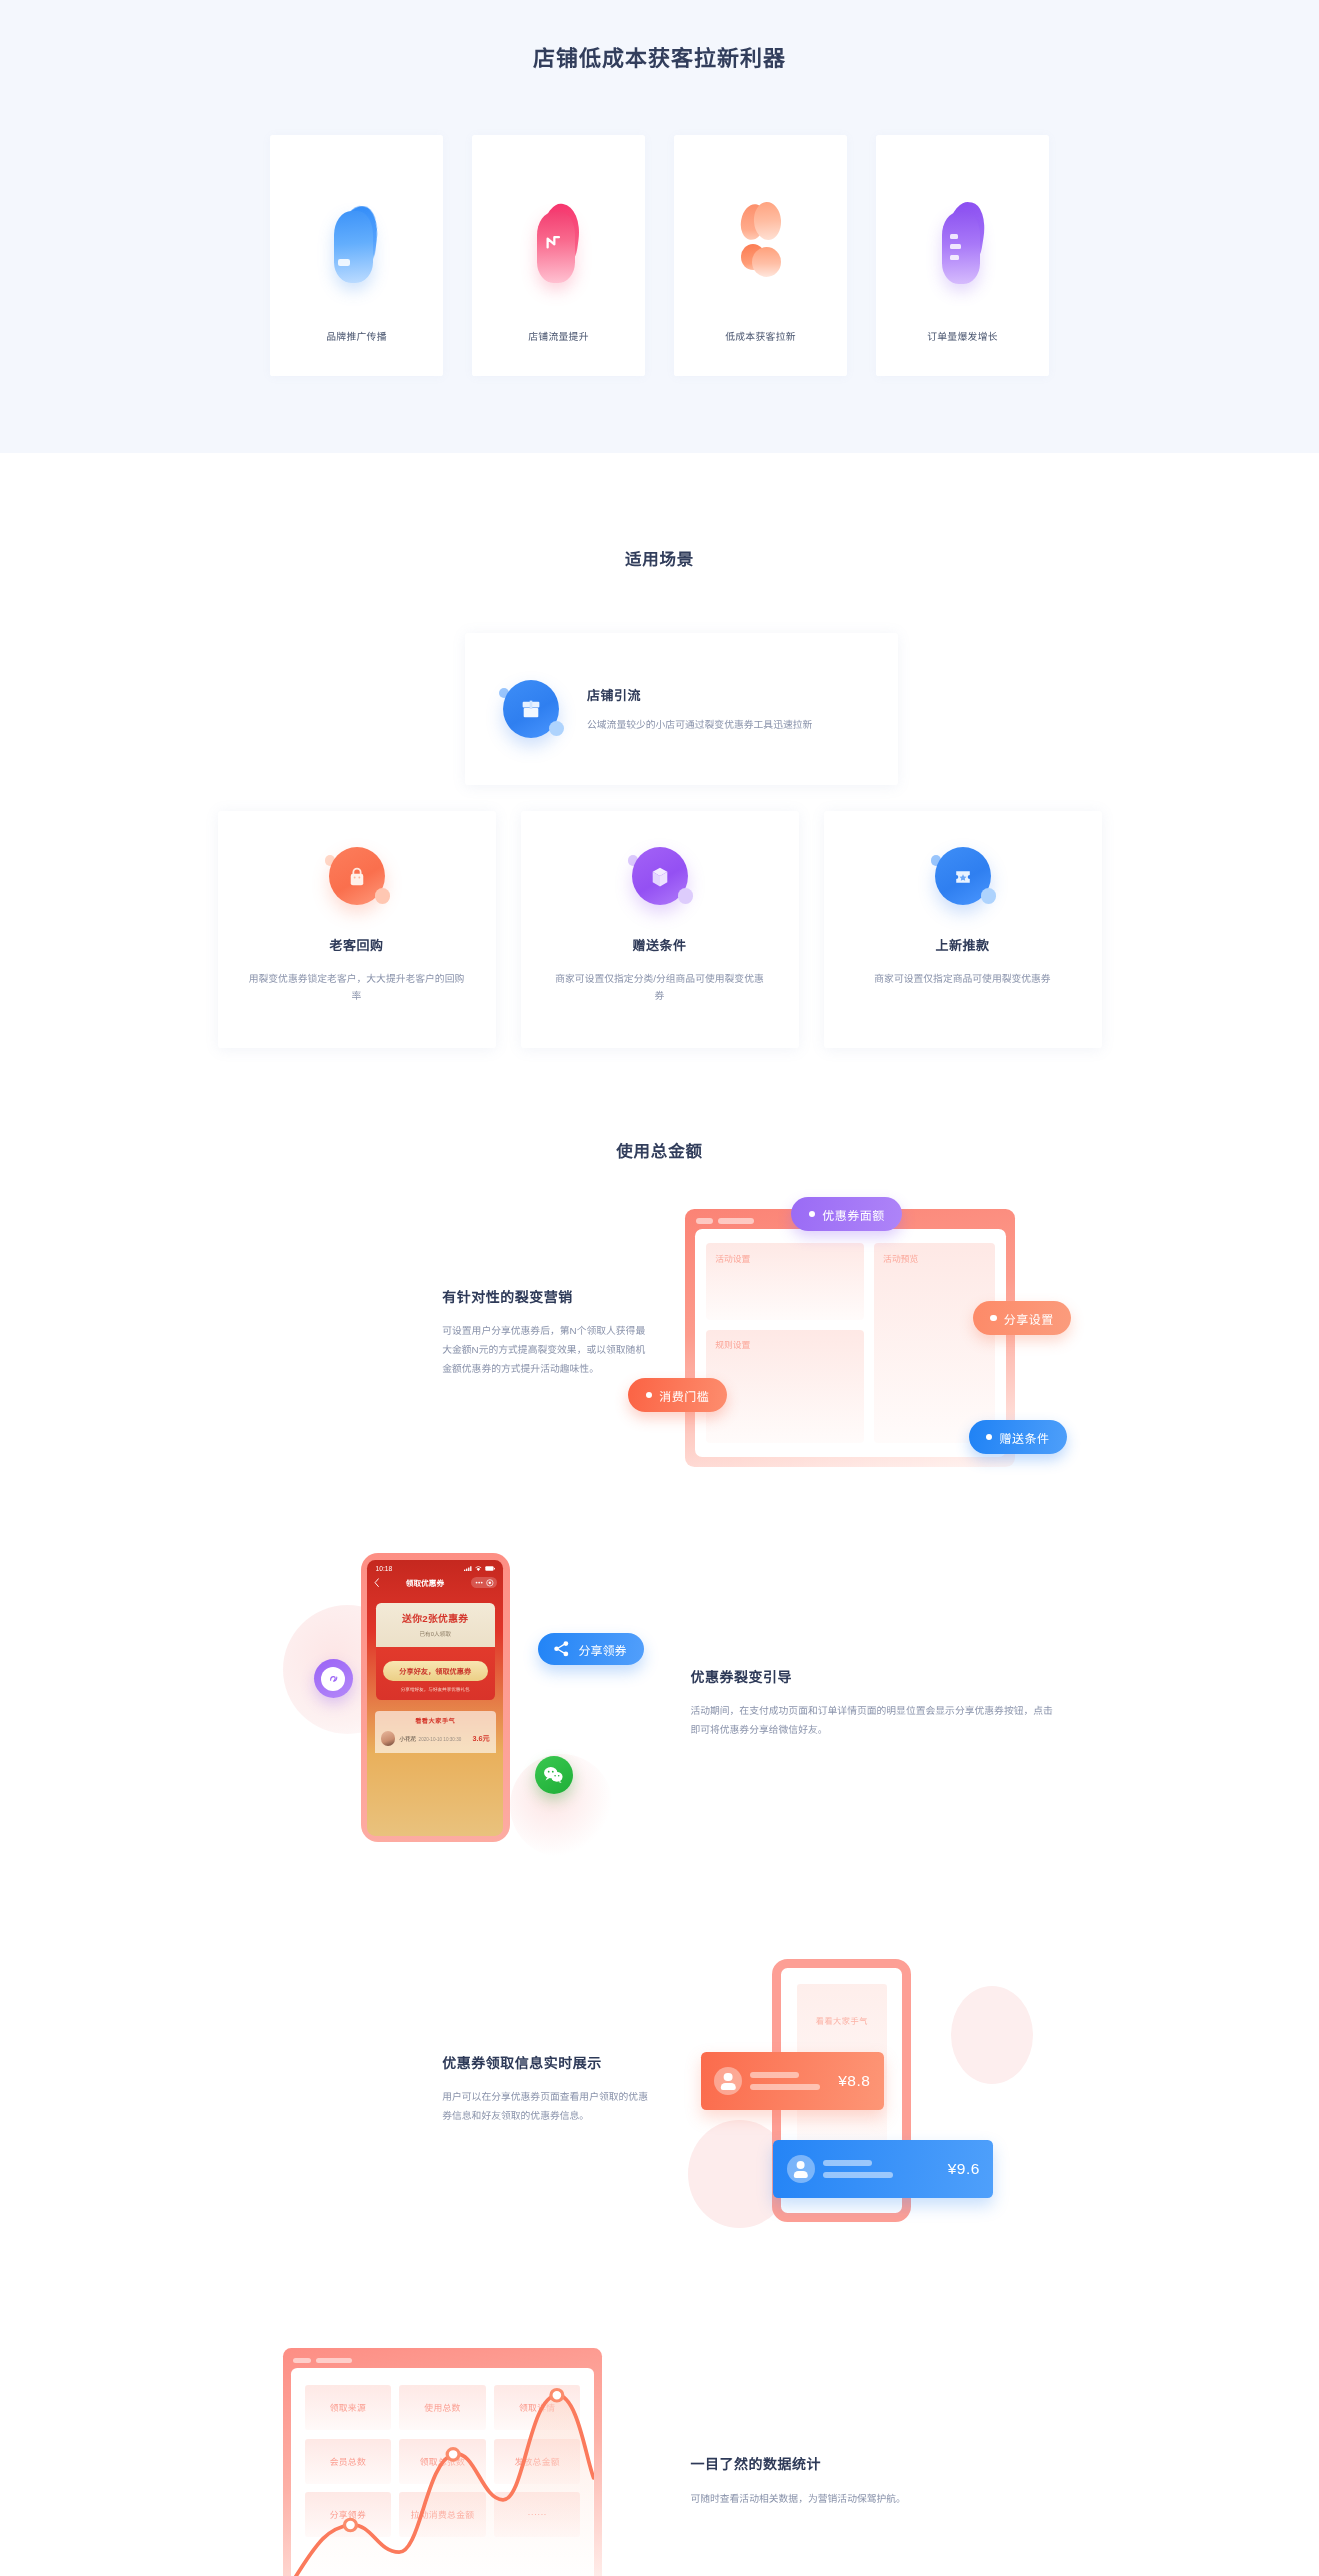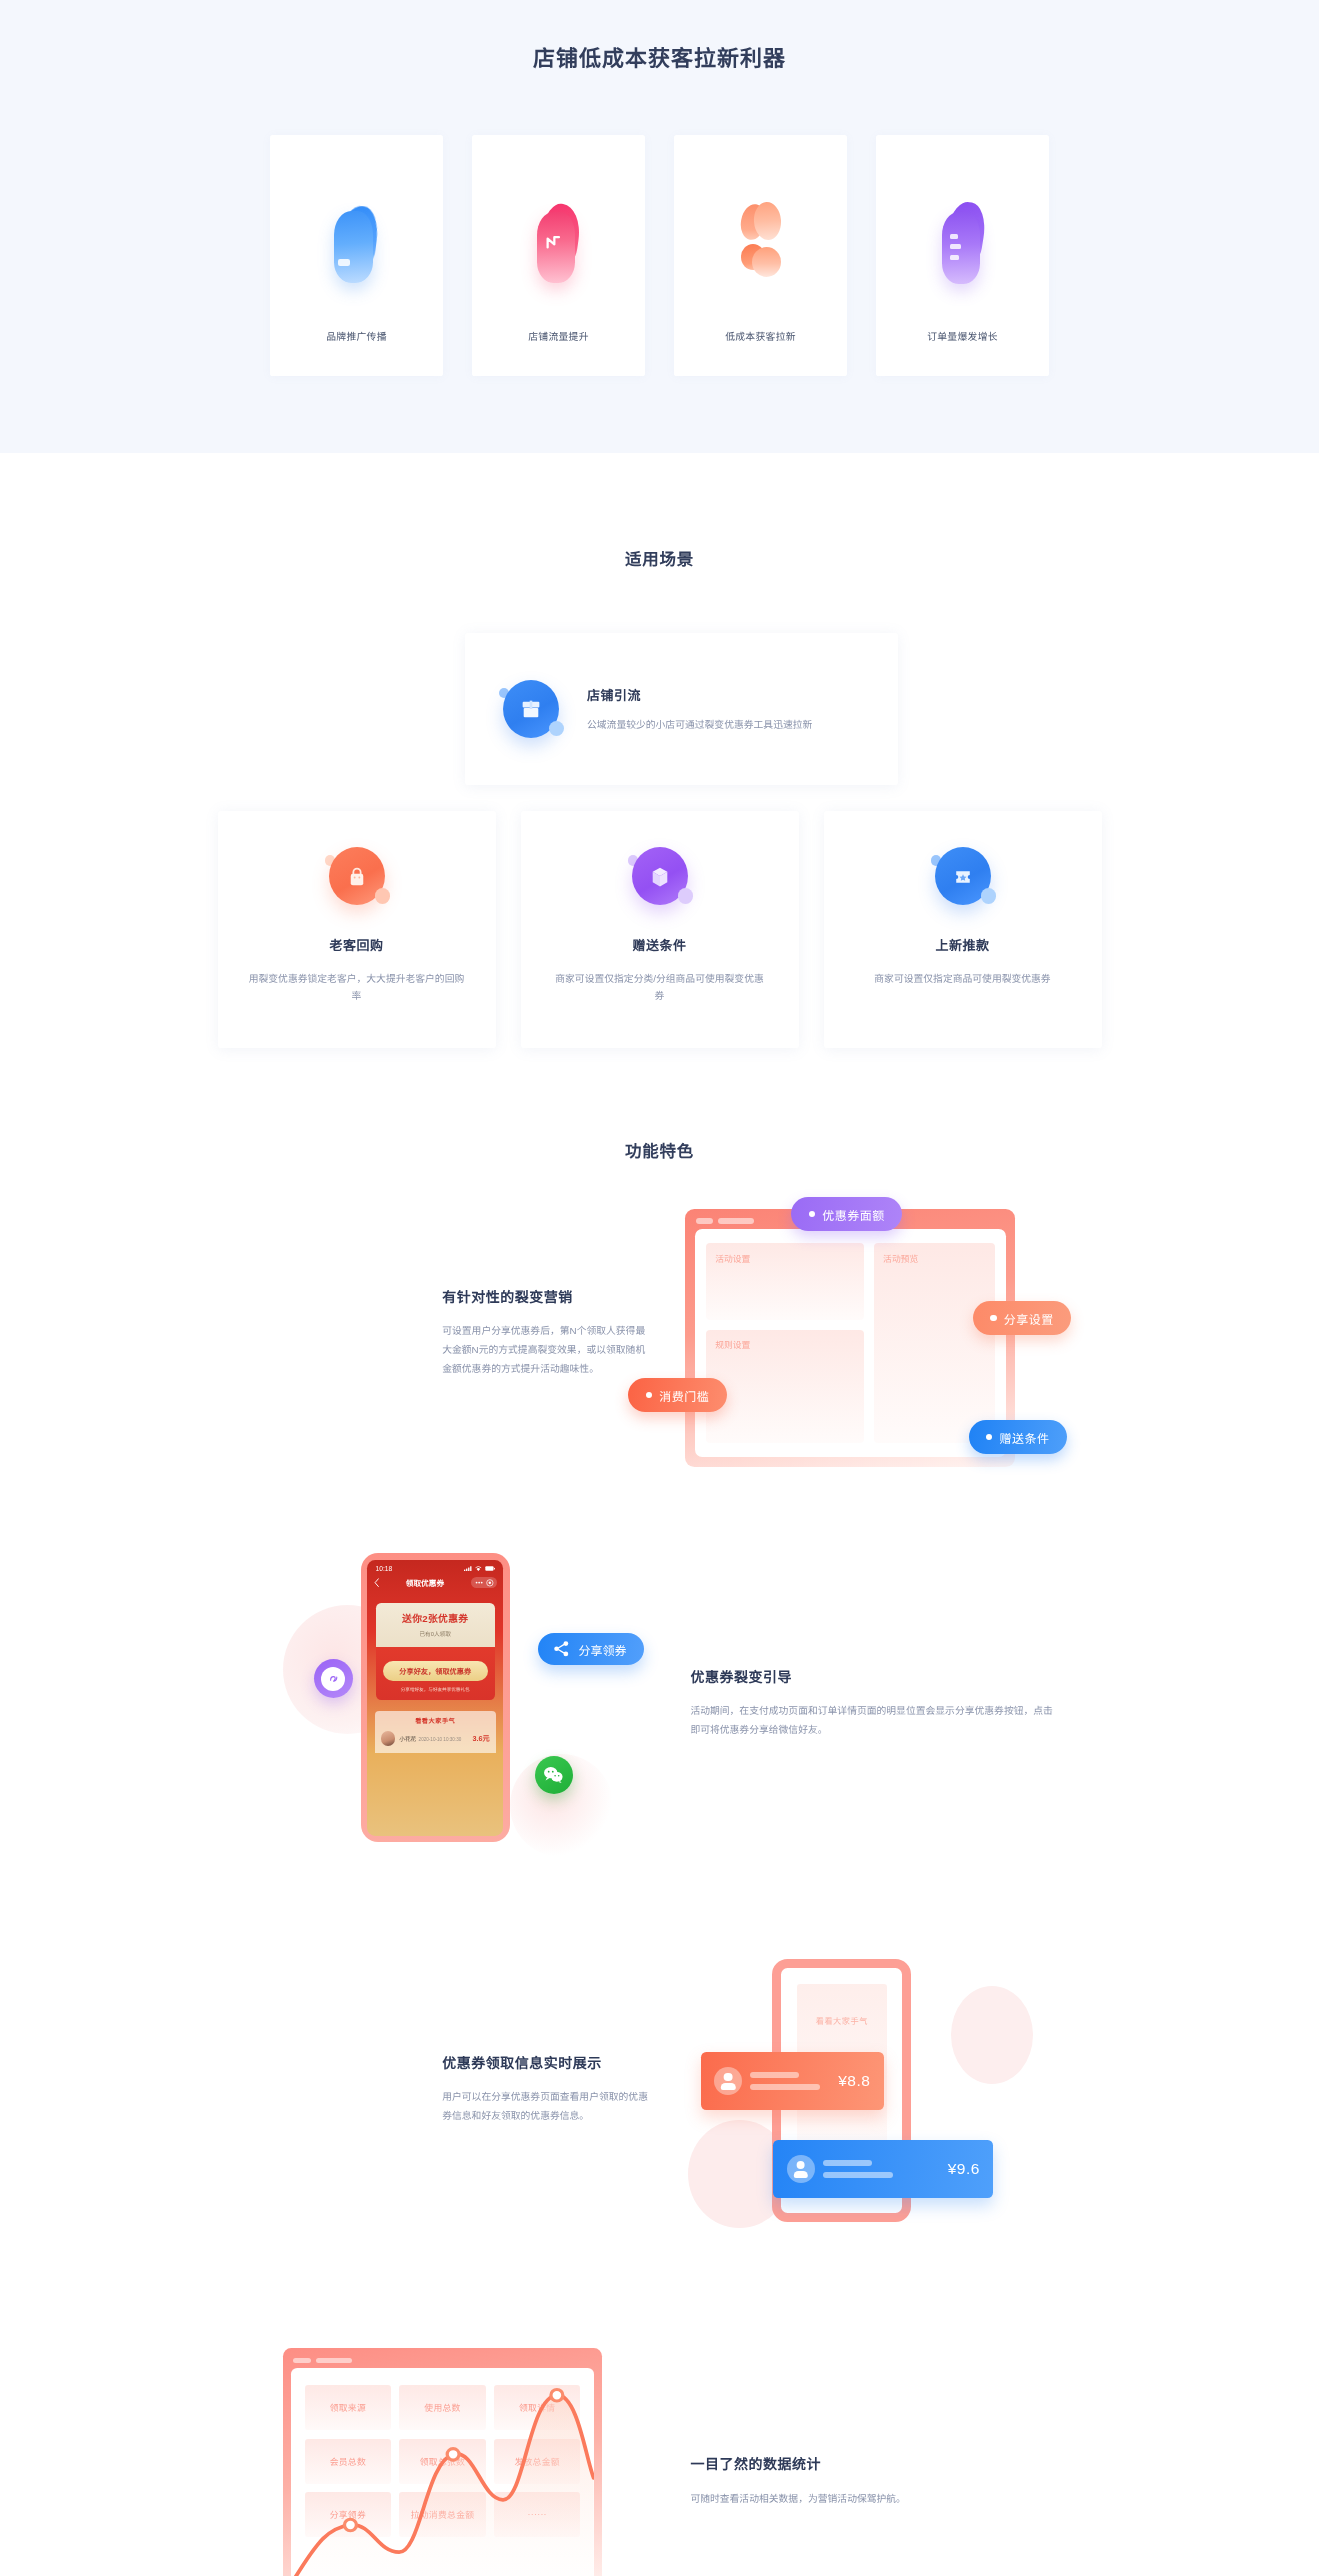--- a/index.html
+++ b/index.html
@@ -580,21 +580,21 @@
           </svg>
         </div>
         <h4>上新推款</h4>
         <p>商家可设置仅指定商品可使用裂变优惠券</p>
       </div>
 
     </div>
   </section>
 
   <section class="section features">
-    <h2 class="section-title">功能特色</h2>
+    <h2 class="section-title">使用总金额</h2>
 
     <div class="feature" style="margin-top:31px;">
       <div class="feat-text" style="padding-left:185px;">
         <h4>有针对性的裂变营销</h4>
         <p>可设置用户分享优惠券后，第N个领取人获得最大金额N元的方式提高裂变效果，或以领取随机金额优惠券的方式提升活动趣味性。</p>
       </div>
       <div class="feat-art">
         <div class="art1">
           <div class="browser">
             <span class="bar-chip bc1"></span>

